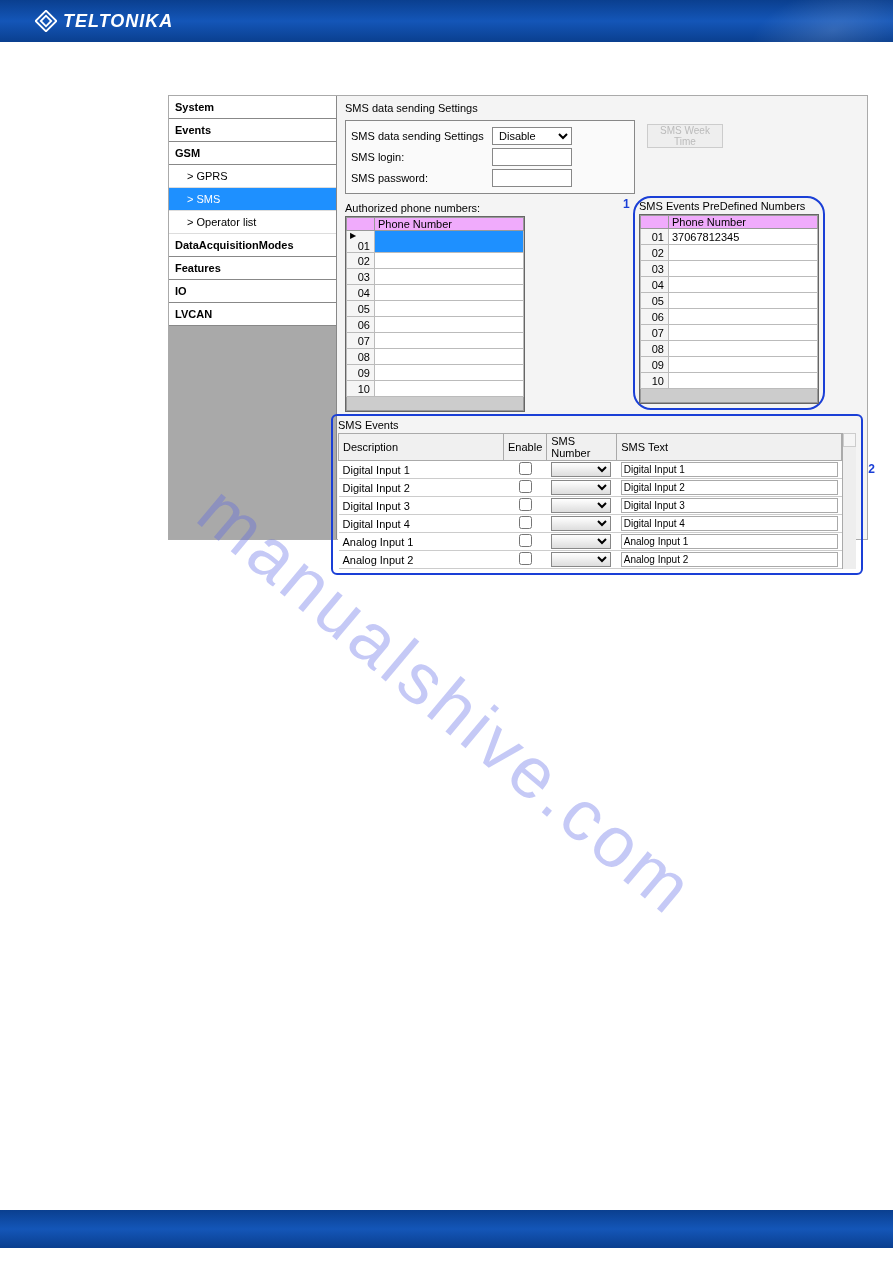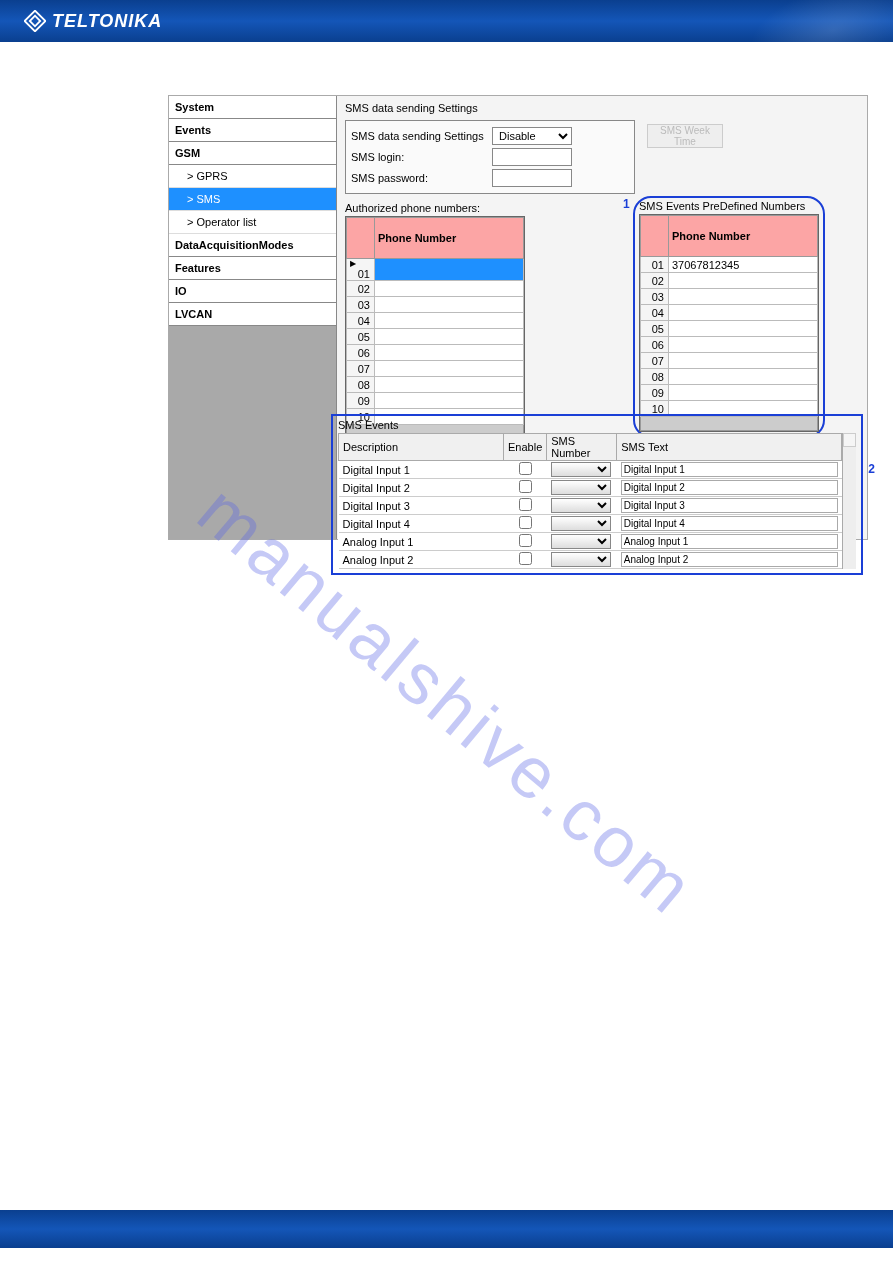--- a/index.html
+++ b/index.html
@@ -10,21 +10,21 @@
       width: 893px;
       height: 1263px;
       position: relative;
     }
     .header-bar {
       width: 100%;
       height: 42px;
       background: linear-gradient(180deg, #0a3f8f 0%, #1456b8 50%, #0a3f8f 100%);
       display: flex;
       align-items: center;
-      padding-left: 24px;
+      padding-left: 35px;
       position: relative;
       overflow: hidden;
     }
     .header-bar::after {
       content: "";
       position: absolute;
       right: -40px;
       top: -20px;
       width: 200px;
       height: 100px;
@@ -133,24 +133,24 @@
       border: 1px solid #666;
       width: 180px;
     }
     .ptable {
       width: 100%;
       border-collapse: collapse;
       font-size: 11px;
       background: #fff;
     }
     .ptable th {
-      background: #fca5a5;
+      background: #f0abfc;
       border: 1px solid #999;
-      font-weight: bold;
-      padding: 14px 3px;
+      font-weight: normal;
+      padding: 0 3px;
       text-align: left;
     }
     .ptable th.idx { width: 28px; text-align:center; }
     .ptable td {
       border: 1px solid #bbb;
       padding: 0 3px;
       height: 16px;
     }
     .ptable td.idx { text-align: right; background:#f5f5f5; width:28px; padding-right:4px;}
     .ptable tr.selected td.val { background: #1e90ff; }
@@ -171,21 +171,21 @@
       color: #1a3fd6;
       font-weight: bold;
       font-size: 12px;
     }
     .events-wrap {
       position: absolute;
       left: -6px;
       top: 318px;
       right: 4px;
       border: 2px solid #1a3fd6;
-      border-radius: 0;
+      border-radius: 6px;
       padding: 3px 5px 4px 5px;
     }
     .callout-2 {
       position: absolute;
       right: -14px;
       top: 46px;
       color: #1a3fd6;
       font-weight: bold;
       font-size: 12px;
     }

